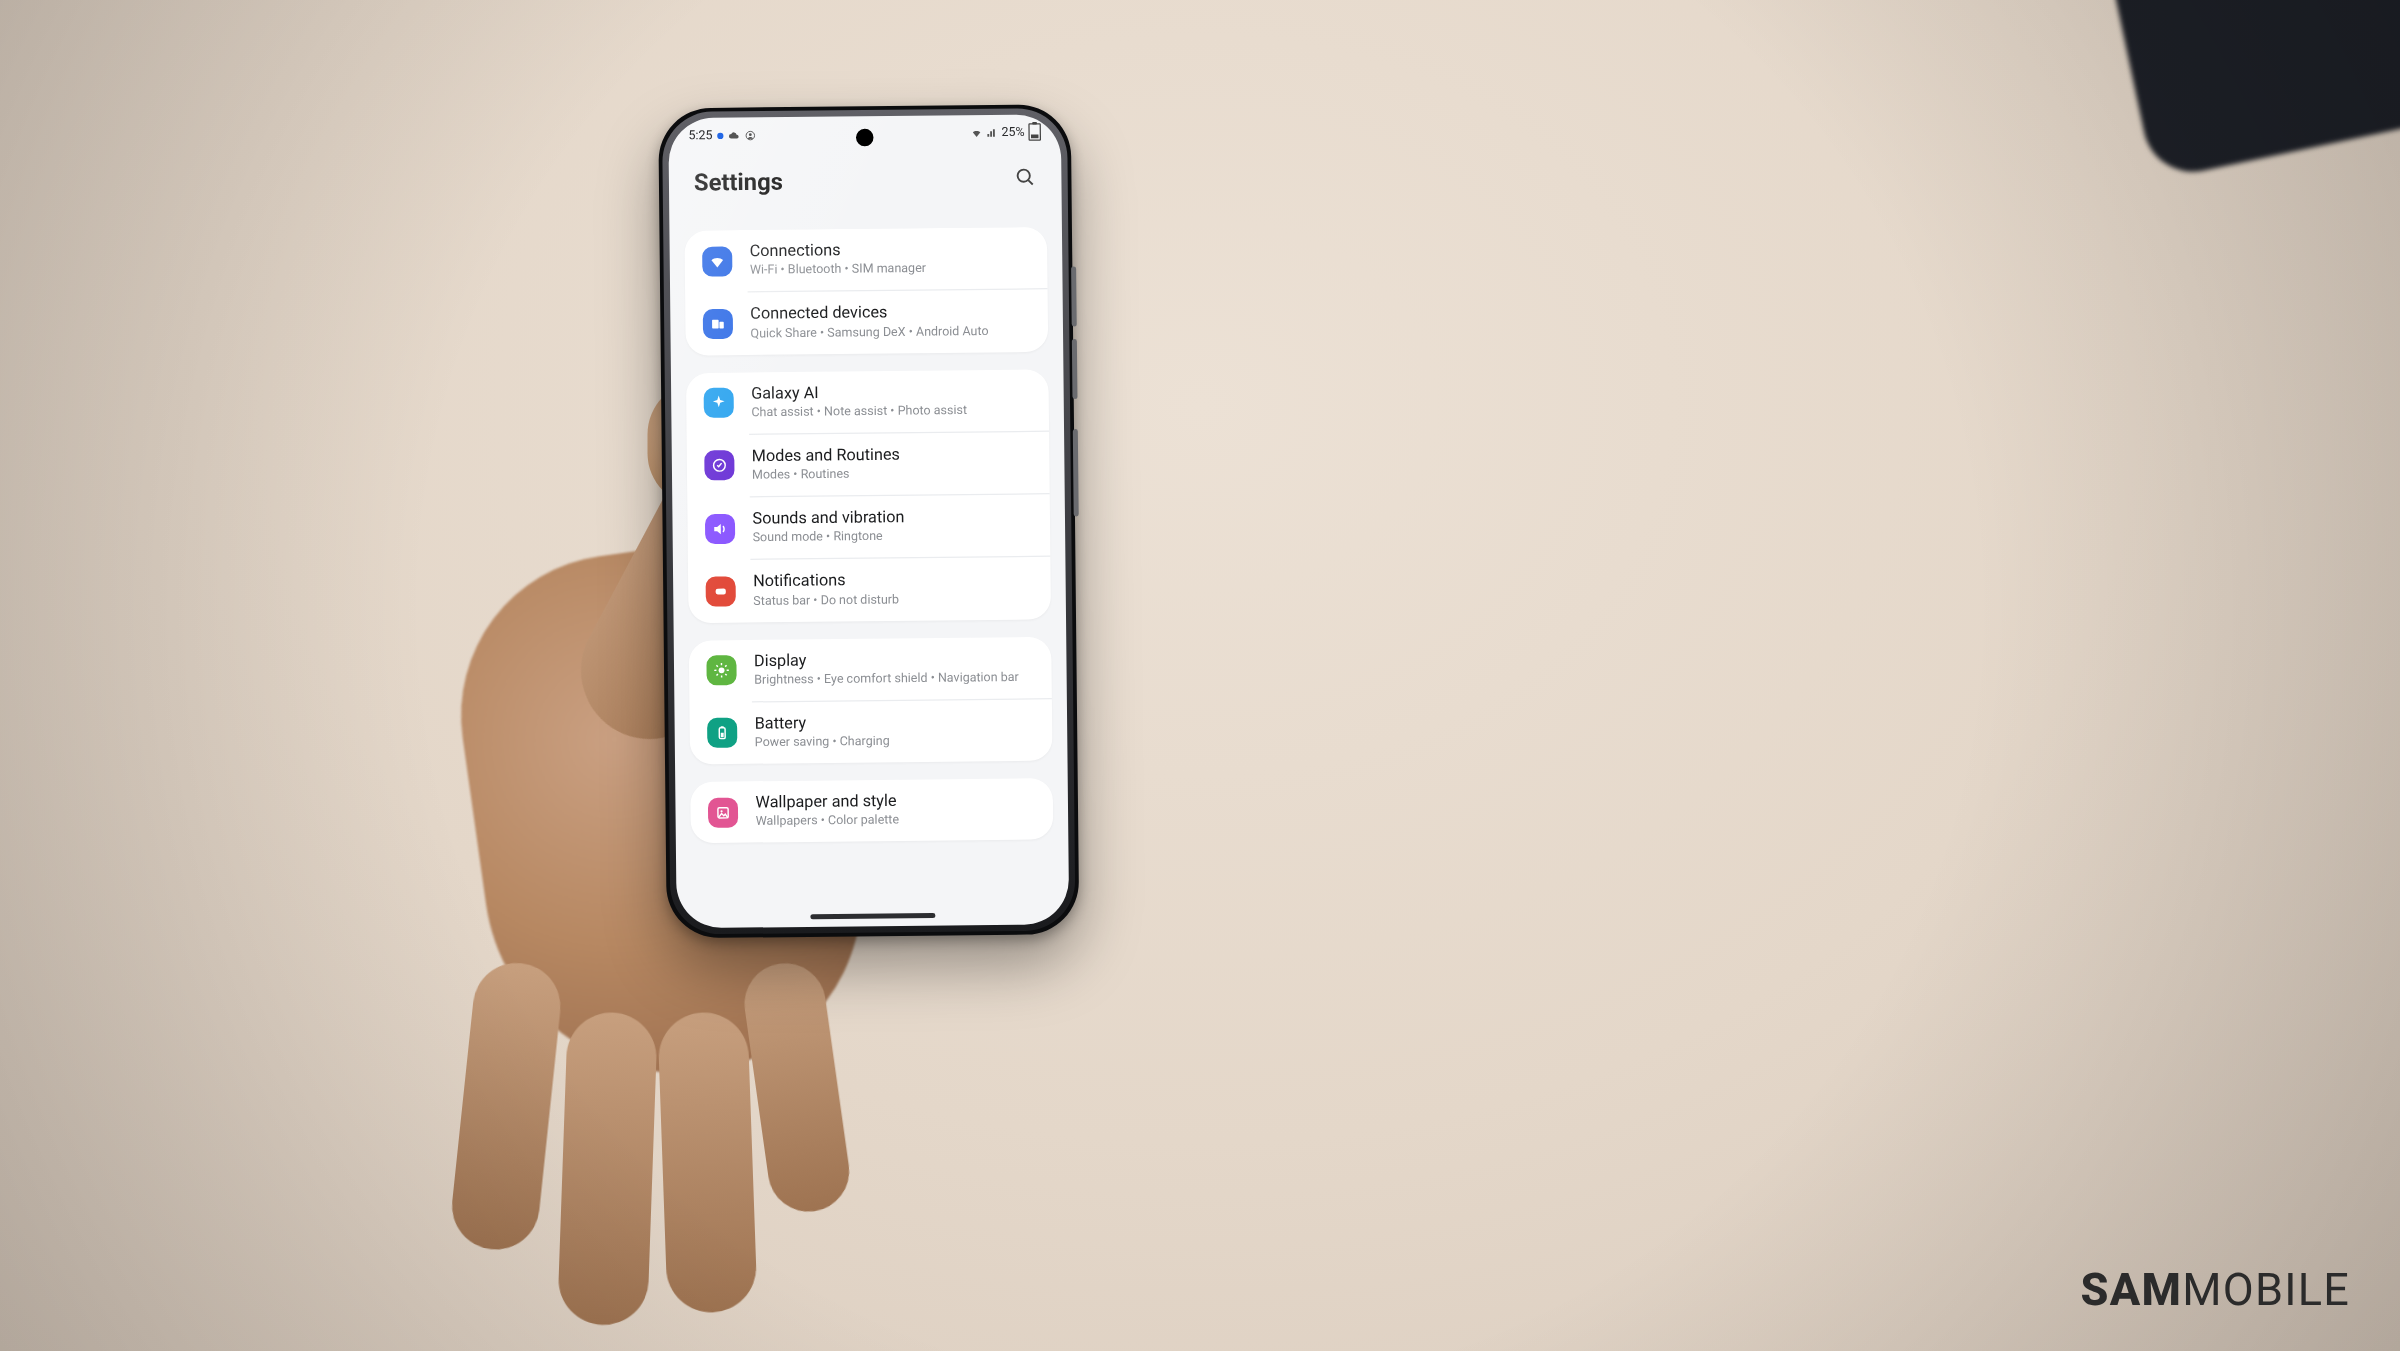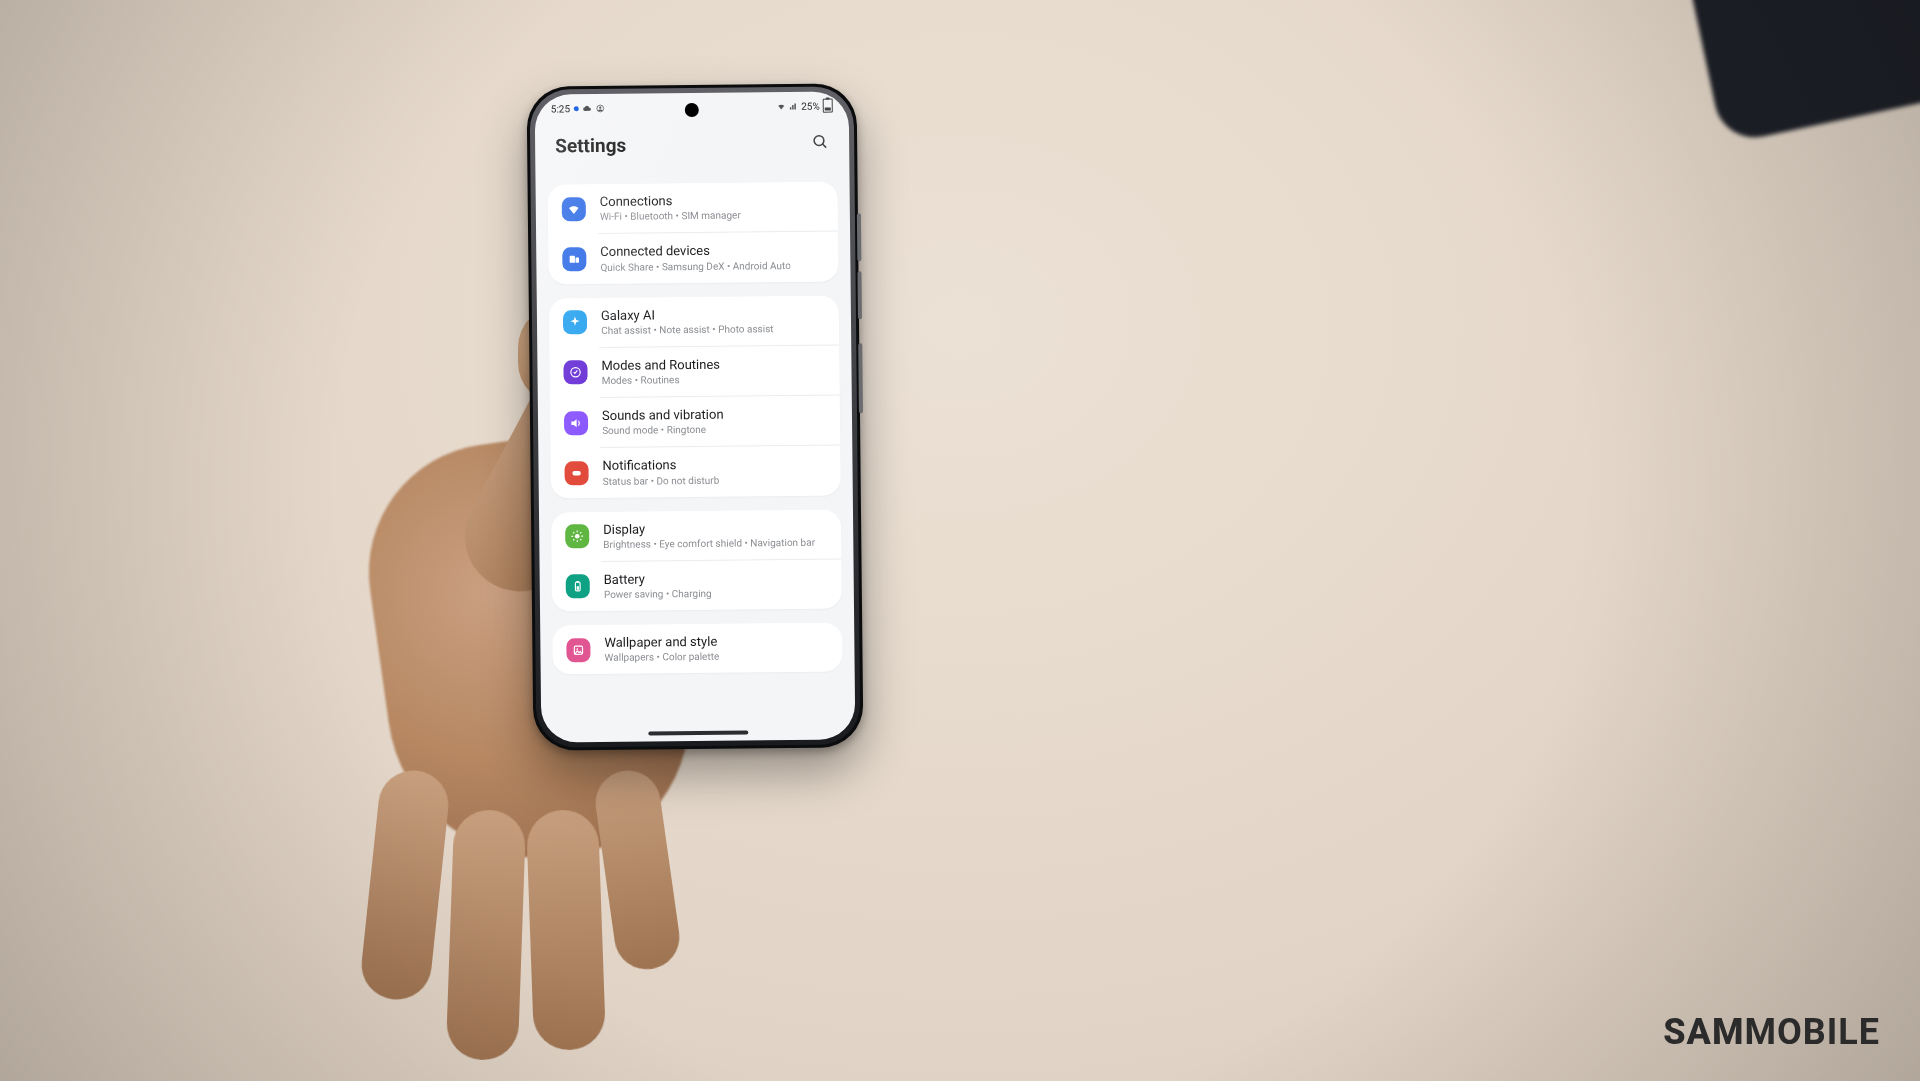--- a/index.html
+++ b/index.html
@@ -51,21 +51,21 @@
   .ico svg{width:14px;height:14px;fill:#fff;}
   .txt{display:flex;flex-direction:column;min-width:0;}
   .title{font-size:13px;color:#1b1c1e;line-height:1.25;}
   .sub{font-size:10px;color:#8b8e93;line-height:1.3;white-space:nowrap;overflow:hidden;text-overflow:ellipsis;}
 
   .navbar{position:absolute;bottom:6px;left:50%;transform:translateX(-50%);width:100px;height:4px;border-radius:2px;background:#2c2d30;z-index:4;}
 
   
   .watermark{position:absolute;right:40px;bottom:28px;font-size:36px;letter-spacing:1px;color:#2b2b2b;}
   .watermark b{font-weight:800;}
-  .watermark span{font-weight:700;}
+  .watermark span{font-weight:400;}
 
   .screen-glare{position:absolute;inset:0;background:linear-gradient(115deg,rgba(255,255,255,.25) 0%,rgba(255,255,255,0) 35%);pointer-events:none;border-radius:36px;}
 </style>
 </head>
 <body>
 
 <div class="stage">
   <div class="corner-dark"></div>
 
   <div class="hand">

